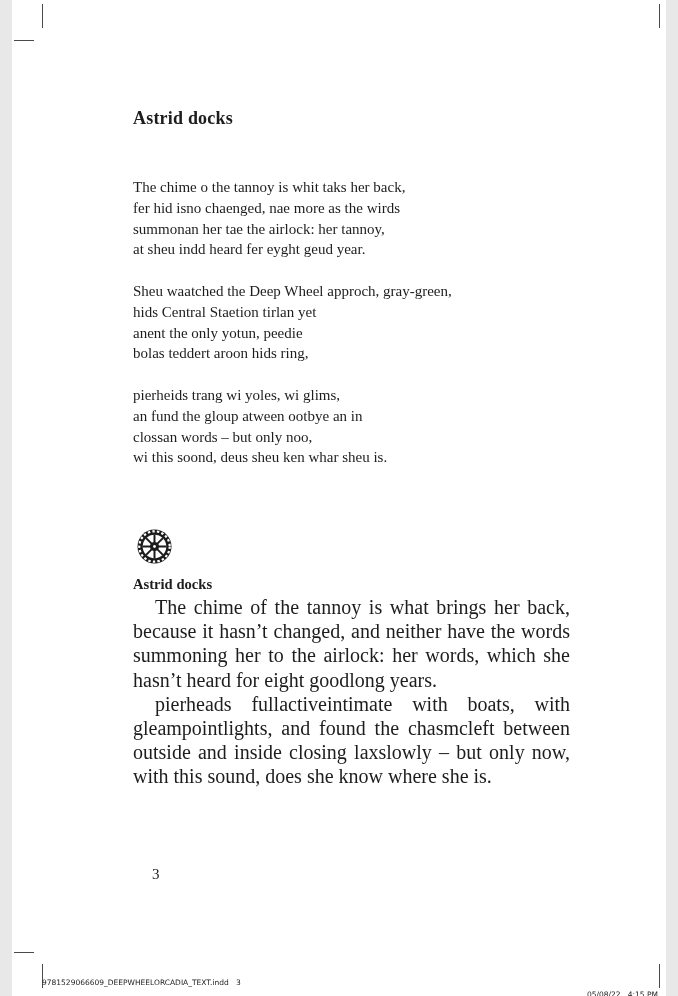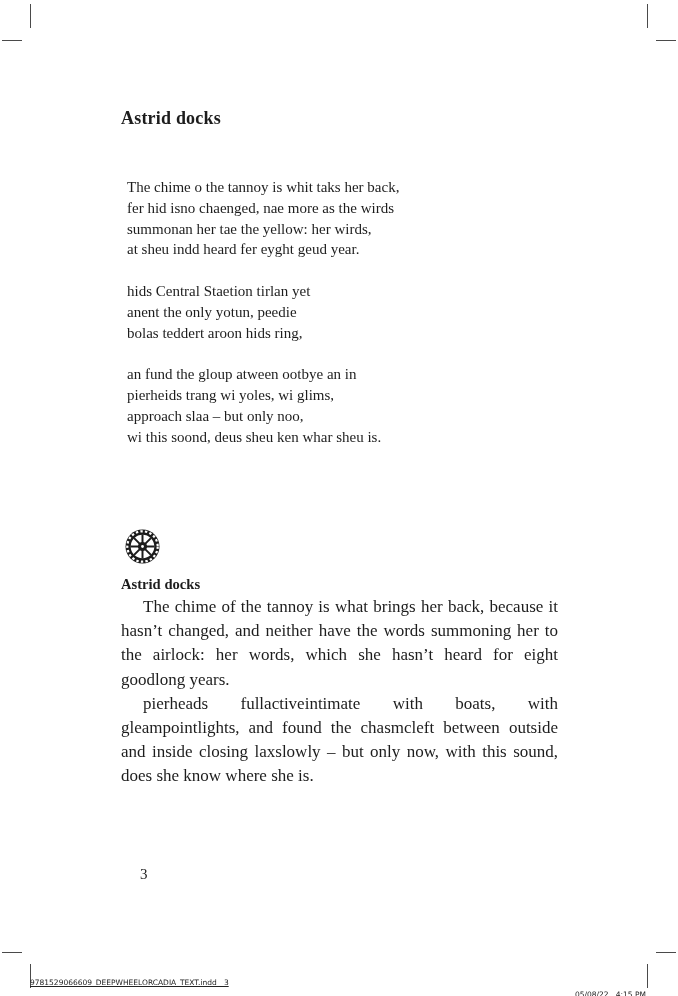--- a/index.html
+++ b/index.html
@@ -4,69 +4,68 @@
 <style>
   html,body{margin:0;padding:0;background:#e8e8e8;}
   .sheet{
     position:relative;
     width:654px;height:996px;
     background:#ffffff;
     margin:0 auto;
     overflow:hidden;
     font-family:"Liberation Serif", serif;
     color:#1d1d1d;
-    padding-left:24px;
   }
   
   .crop{position:absolute;background:#4a4a4a;}
   .crop.v{width:1px;height:24px;}
   .crop.h{height:1px;width:20px;}
 
   .book-title{
     position:absolute;left:121px;top:108px;
     font-size:18px;font-weight:bold;letter-spacing:.2px;
   }
 
   .poem{
     position:absolute;left:121px;top:177px;
-    font-size:15px;line-height:20.8px;margin-left:6px;
+    font-size:15px;line-height:20.8px;
   }
   .stanza{margin:0 0 20.8px 0;}
   .poem-line{white-space:pre;}
 
   .ornament{
     position:absolute;left:124px;top:528px;
     width:37px;height:37px;
   }
 
   .trans-heading{
     position:absolute;left:121px;top:576px;
     font-size:14.6px;font-weight:bold;
   }
 
   .translation{
     position:absolute;left:121px;top:595px;
     width:437px;
-    font-size:17px;line-height:24.2px;
+    font-size:20px;line-height:24.2px;
     text-align:justify;
   }
   .translation p{margin:0;text-indent:22px;}
 
   .page-number{
     position:absolute;left:140px;top:866px;
     font-size:15px;
   }
 
   .slug{
     position:absolute;left:0;top:978px;width:678px;
     font-family:"DejaVu Sans", sans-serif;
     font-size:7.5px;color:#222;
     white-space:pre;
   }
-  .slug .left{position:absolute;left:30px;top:0;text-decoration:underline;}
+  .slug .left{position:absolute;left:30px;top:0;}
   .slug .right{position:absolute;right:32px;top:12px;}
 </style>
 </head>
 <body>
 
 <div class="sheet">
 
   <div class="crop v" style="left:30px;top:4px;"></div>
   <div class="crop v" style="left:647px;top:4px;"></div>
   <div class="crop h" style="left:2px;top:40px;"></div>
@@ -75,32 +74,33 @@
   <div class="crop h" style="left:656px;top:952px;"></div>
   <div class="crop v" style="left:30px;top:964px;"></div>
   <div class="crop v" style="left:647px;top:964px;"></div>
 
   <div class="book-title">Astrid docks</div>
 
   <div class="poem">
     <div class="stanza">
       <div class="poem-line">The chime o the tannoy is whit taks her back,</div>
       <div class="poem-line">fer hid isno chaenged, nae more as the wirds</div>
-      <div class="poem-line">summonan her tae the yellow: her wirds,</div>
+      <div class="poem-line">summonan her tae the airlock: her tannoy,</div>
       <div class="poem-line">at sheu indd heard fer eyght geud year.</div>
     </div>
     <div class="stanza">
+      <div class="poem-line">Sheu waatched the Deep Wheel approch, gray-green,</div>
       <div class="poem-line">hids Central Staetion tirlan yet</div>
       <div class="poem-line">anent the only yotun, peedie</div>
       <div class="poem-line">bolas teddert aroon hids ring,</div>
     </div>
     <div class="stanza">
+      <div class="poem-line">pierheids trang wi yoles, wi glims,</div>
       <div class="poem-line">an fund the gloup atween ootbye an in</div>
-      <div class="poem-line">pierheids trang wi yoles, wi glims,</div>
-      <div class="poem-line">approach slaa – but only noo,</div>
+      <div class="poem-line">clossan words – but only noo,</div>
       <div class="poem-line">wi this soond, deus sheu ken whar sheu is.</div>
     </div>
   </div>
 
   <div class="ornament">
     <svg viewBox="0 0 37 37" width="37" height="37" aria-hidden="true">
       <circle cx="18.5" cy="18.5" r="17" fill="#1c1c1c"></circle>
       <circle cx="18.5" cy="18.5" r="15.2" fill="none" stroke="#ffffff" stroke-width="2.2" stroke-dasharray="2.4 2.2"></circle>
       <circle cx="18.5" cy="18.5" r="12.6" fill="#ffffff"></circle>
       <circle cx="18.5" cy="18.5" r="12.6" fill="none" stroke="#1c1c1c" stroke-width="1.6"></circle>

